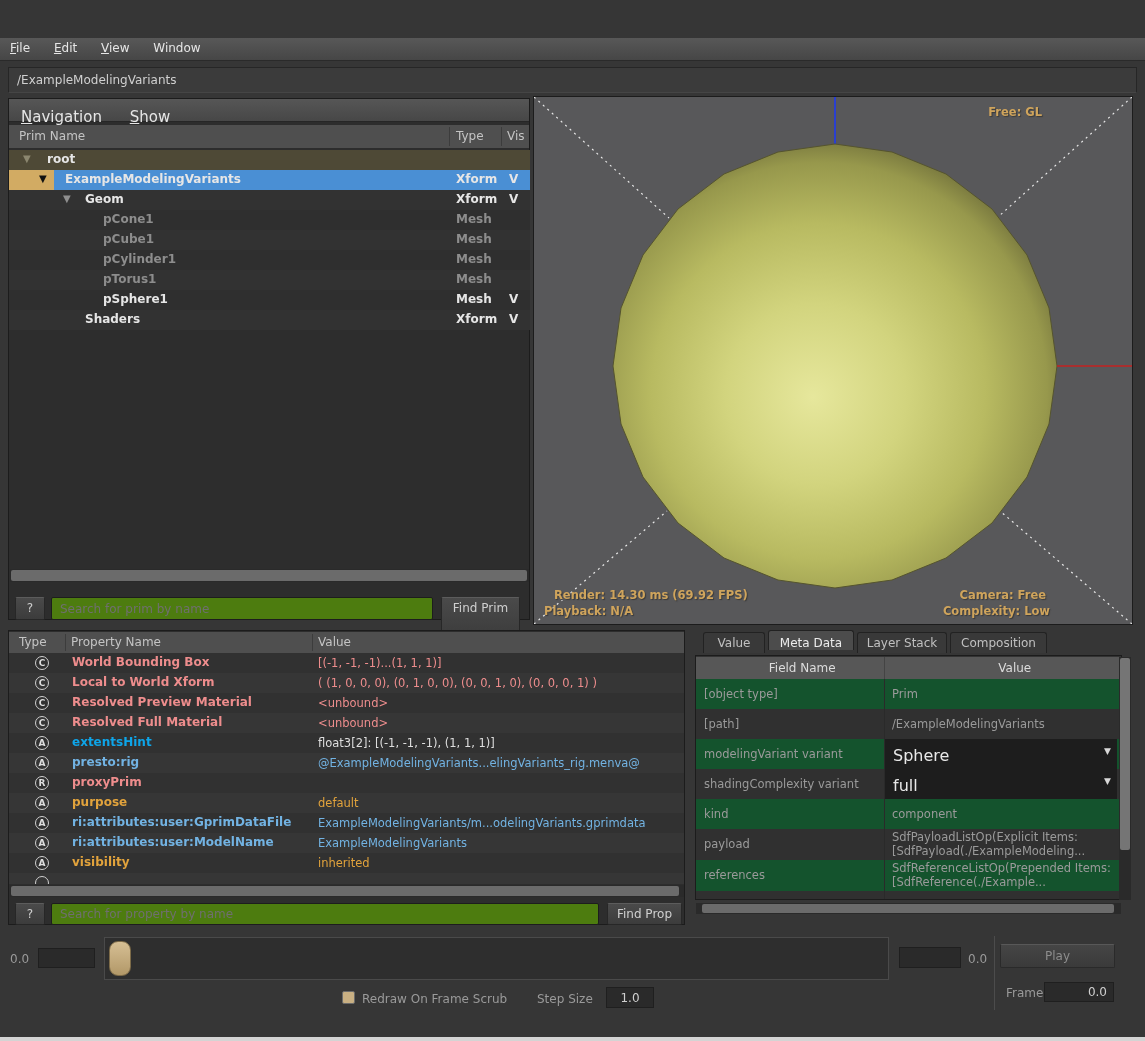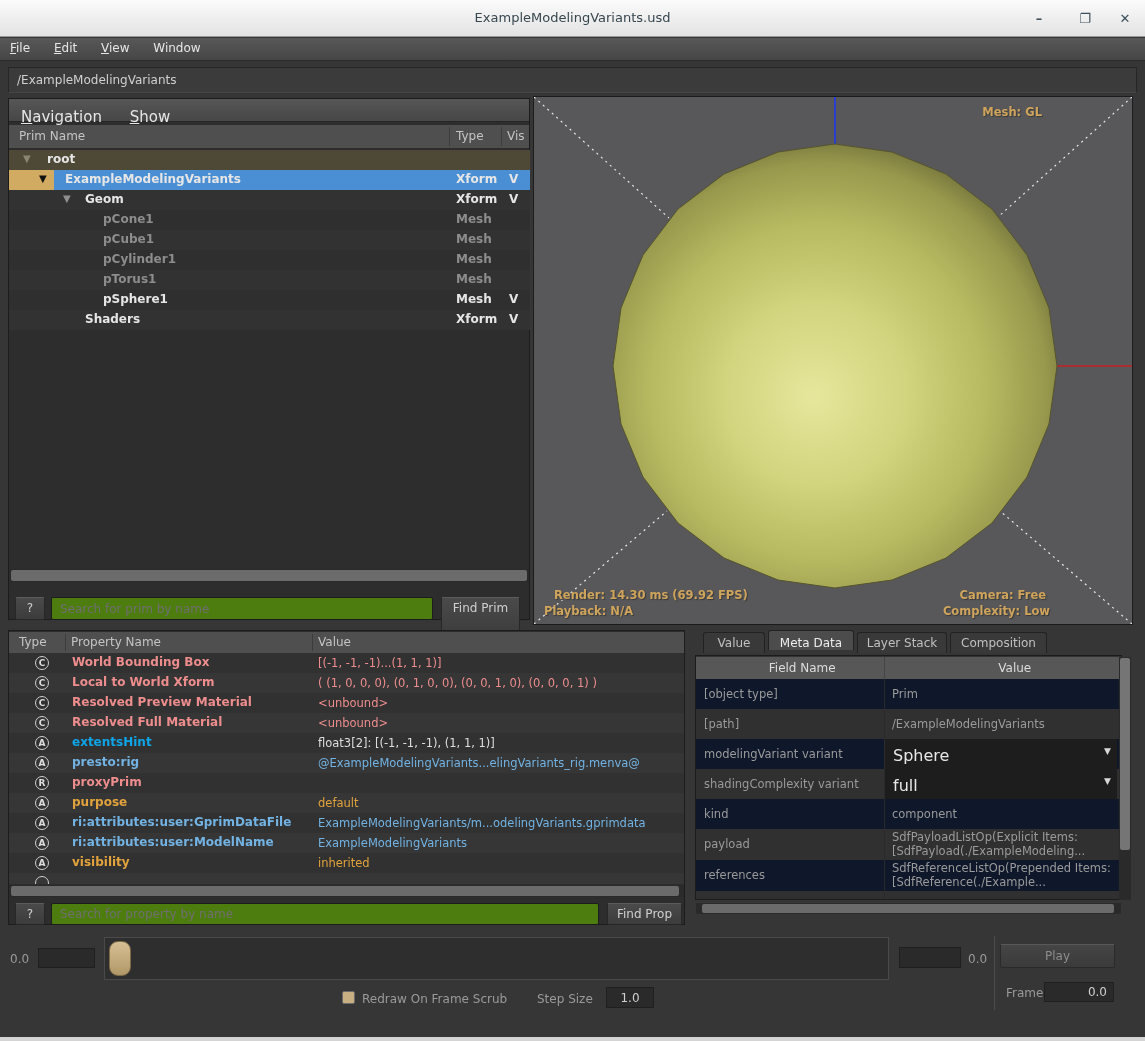--- a/index.html
+++ b/index.html
@@ -92,21 +92,21 @@
   .meta-panel { position:absolute; left:695px; top:630px; width:442px; height:300px; background:#363636; }
   .tab { position:absolute; top:2px; height:21px; line-height:21px; text-align:center;
     background:#393939; color:#c0c0c0; border:1px solid #222; border-bottom:none;
     border-radius:3px 3px 0 0; font-size:12px; }
   .tab.active { background:#4c4c4c; color:#ececec; top:0; height:20px; line-height:24px; }
   .meta-table { position:absolute; left:0; top:25px; width:427px; height:245px;
     background:#333; border:1px solid #1c1c1c; overflow:hidden; }
   .meta-header { position:absolute; left:0; top:1px; width:100%; height:22px; background:#575757; color:#dcdcdc; }
   .meta-header .col { position:absolute; top:4px; width:50%; text-align:center; }
   .meta-header .div { position:absolute; left:188px; top:0; bottom:0; width:1px; background:#444; }
-  .mrow { position:absolute; left:0; width:100%; color:#9a9a9a; font-size:11.5px; background:#0f172a; }
+  .mrow { position:absolute; left:0; width:100%; color:#9a9a9a; font-size:11.5px; background:#14532d; }
   .mrow.alt { background:#303030; }
   .mfield { position:absolute; left:8px; top:8px; white-space:nowrap; }
   .mval { position:absolute; left:196px; top:8px; width:226px; line-height:14px; }
   .mval.wrap2 { top:1px; }
   .mrow .celldiv { position:absolute; left:188px; top:0; bottom:0; width:1px; background:#2a2a2a; }
   .combo { position:absolute; left:189px; top:0; width:232px; height:100%;
     background:#1d1d1d; color:#e8e8e8; }
   .combo .cval { position:absolute; left:8px; top:7px; font-size:16px; }
   .combo .arrow { position:absolute; right:6px; top:7px; font-size:9px; color:#d8d8d8; }
   
@@ -123,26 +123,20 @@
     border-radius:2px; color:#8d8d8d; text-align:center; line-height:22px; }
   .checkbox { position:absolute; left:342px; top:991px; width:13px; height:13px;
     background:#c9b083; border:1px solid #6b6b6b; border-radius:2px; }
   .bottom-edge { position:absolute; left:0; top:1037px; width:1145px; height:4px; background:#d4d4d4; }
 </style>
 </head>
 <body>
 
 <div id="app">
 
-  <div class="titlebar">
-    <div class="title">ExampleModelingVariants.usd</div>
-    <div class="winbtn" style="left:1028px;">–</div>
-    <div class="winbtn" style="left:1074px;">❐</div>
-    <div class="winbtn" style="left:1114px;">✕</div>
-  </div>
 
   <div class="menubar">
     <span class="menuitem ul-first">File</span>
     <span class="menuitem ul-first">Edit</span>
     <span class="menuitem ul-first">View</span>
     <span class="menuitem">Window</span>
   </div>
 
   <div class="pathbar-wrap">
     <input class="pathfield" value="/ExampleModelingVariants" style="">
@@ -233,21 +227,21 @@
       <g stroke="#e9e9e9" stroke-width="1.2" stroke-dasharray="2 4">
         <line x1="0" y1="0" x2="135" y2="121"></line>
         <line x1="598" y1="0" x2="464" y2="120"></line>
         <line x1="0" y1="527" x2="133" y2="414"></line>
         <line x1="598" y1="527" x2="466" y2="414"></line>
       </g>
       <line x1="301" y1="0" x2="301" y2="48" stroke="#2a3fd0" stroke-width="2"></line>
       <polygon points="523,269 515,211 493,158 458,112 412,77 358,55 301,47 244,55 190,77 144,112 109,158 87,211 79,269 87,327 109,380 144,426 190,461 244,483 301,491 358,483 412,461 458,426 493,380 515,327" fill="url(#sphereGrad)" stroke="#55542e" stroke-width="1"></polygon>
       <line x1="523" y1="269" x2="598" y2="269" stroke="#c32222" stroke-width="1.6"></line>
     </svg>
-    <div class="hud" style="right:90px;top:8px;">Mesh: GL</div>
+    <div class="hud" style="right:90px;top:8px;">Free: GL</div>
     <div class="hud" style="left:20px;top:491px;">Render: 14.30 ms (69.92 FPS)</div>
     <div class="hud" style="left:10px;top:507px;">Playback: N/A</div>
     <div class="hud" style="right:86px;top:491px;">Camera: Free</div>
     <div class="hud" style="right:82px;top:507px;">Complexity: Low</div>
   </div>
 
   <div class="props-panel">
     <div class="props-header">
       <span class="col" style="left:10px;">Type</span>
       <span class="div" style="left:56px;"></span>

